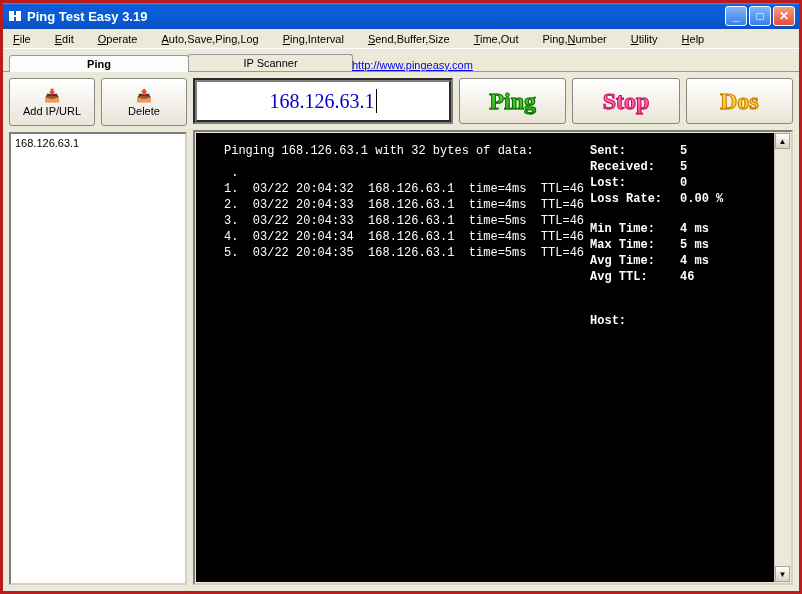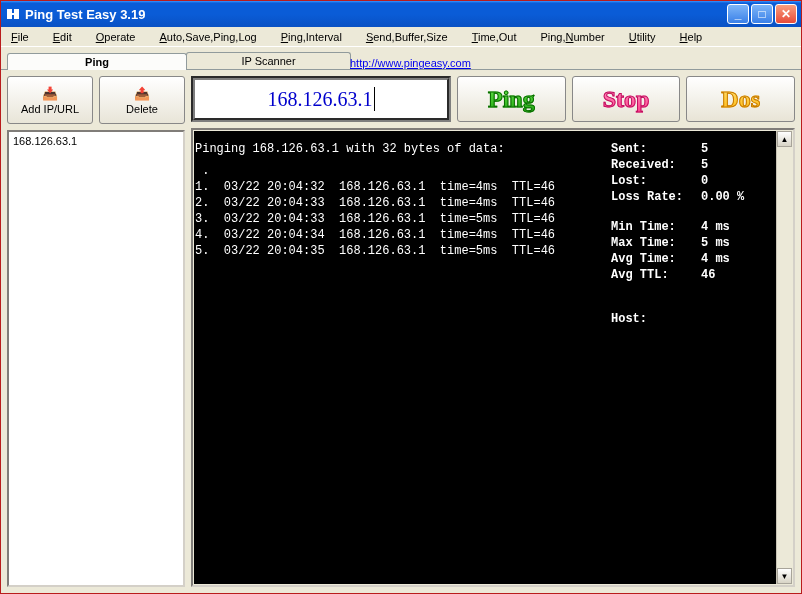--- a/index.html
+++ b/index.html
@@ -6,21 +6,21 @@
 body {
   margin: 0; padding: 0;
   font-family: Tahoma, sans-serif;
   font-size: 11px;
   background: #ece9d8;
   width: 802px; height: 594px;
   overflow: hidden;
 }
 .window {
   width: 802px; height: 594px;
-  border: 1px solid #b91c1c;
+  border: 3px solid #b91c1c;
   display: flex; flex-direction: column;
 }
 .titlebar {
   height: 26px;
   background: linear-gradient(to bottom,#3a95ff 0%,#0a5cd7 8%,#0a5cd7 50%,#0951c4 100%);
   display: flex; align-items: center;
   color: #fff; font-weight: bold; font-size: 13px;
   padding-left: 4px;
 }
 .titlebar .app-icon { width: 16px; height: 16px; margin-right: 4px; display:inline-flex; align-items:center; justify-content:center;}
@@ -97,21 +97,21 @@
   -webkit-text-stroke:1px #c77a00;
 }
 .terminalframe{
   flex:1; border:2px inset #d4d0c8; background:#ece9d8;
   position:relative; padding:1px;
 }
 .terminal{
   position:absolute; left:1px; right:17px; top:1px; bottom:1px;
   background:#000; color:#fff;
   font-family:"Courier New",monospace; font-size:12px; line-height:16px;
-  padding:10px 1px;
+  padding:10px 28px;
   display:flex;
 }
 .termleft{ flex:1;}
 .termleft .hdr{ margin-bottom:6px;}
 .termleft .row span{ white-space:pre;margin-top:48px;}
 .termright{ width:170px; padding-left:6px;}
 .statline{ display:flex;}
 .statline .k{ width:90px; font-weight:bold;}
 .statline .v{ font-weight:bold;}
 .statgap{ height:14px;}

